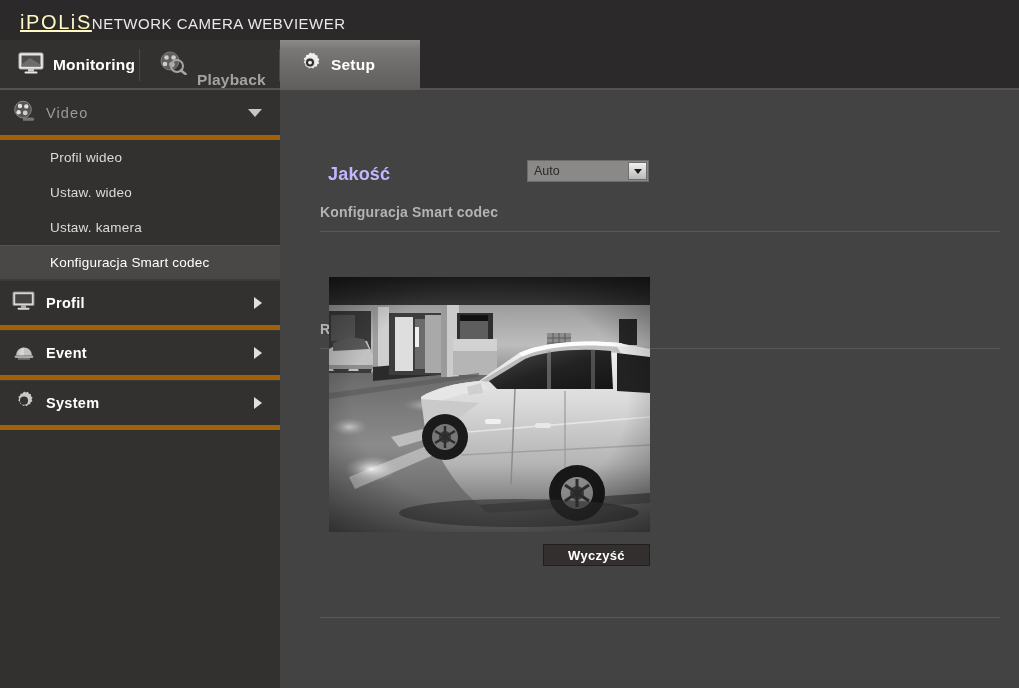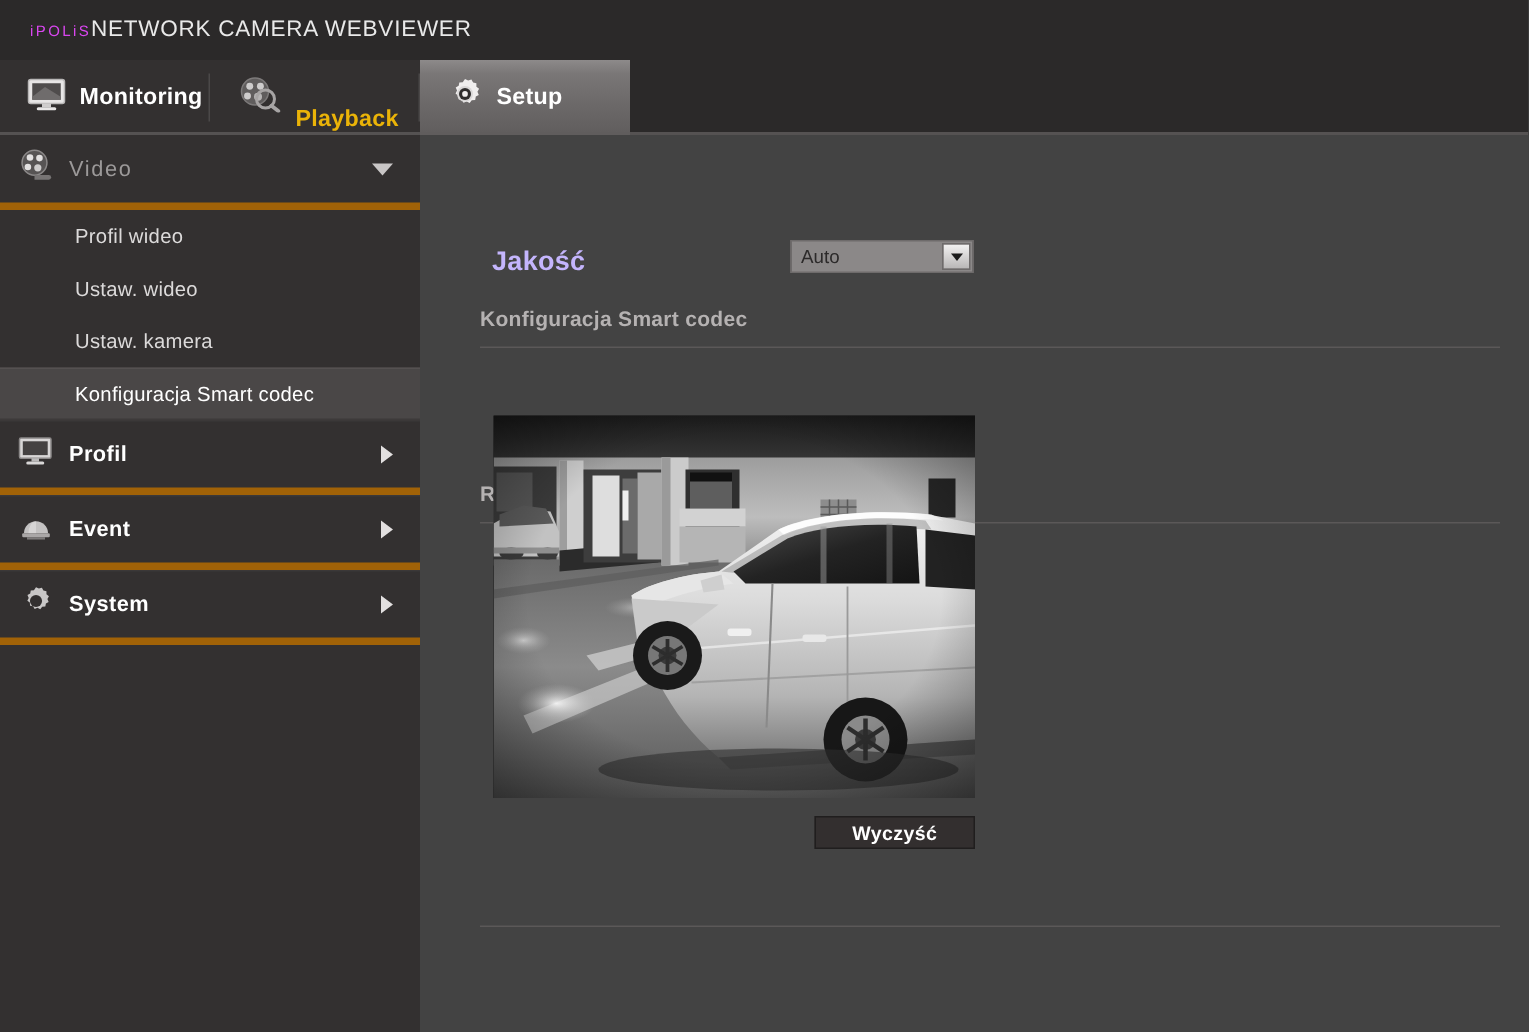--- a/index.html
+++ b/index.html
@@ -26,24 +26,25 @@
     width: 1019px; height: 40px;
     background: #2b2929;
   }
   .brand {
     position: absolute;
     left: 20px; top: 11px;
     white-space: nowrap;
     letter-spacing: 0.4px;
   }
   .brand-ipolis {
-    font-size: 10px;
-    color: #d946ef;
+    font-size: 20px;
+    color: #fef9c3;
     letter-spacing: 1.6px;
     font-weight: normal;
+    text-decoration: underline;
   }
   .brand-title {
     font-size: 15px;
     color: #e9e9e9;
     letter-spacing: 0.5px;
     font-weight: normal;
   }
 
   
   .tabbar {
@@ -67,21 +68,21 @@
     font-size: 15.5px;
     font-weight: bold;
     letter-spacing: 0.2px;
   }
   #tab-monitoring { left: 0px;   width: 140px; background: #333030; }
   #tab-playback   { left: 140px; width: 140px; background: #333030; }
   #tab-setup      { left: 280px; width: 140px;
      background: linear-gradient(180deg,#8d8a8a 0%,#7a7777 18%,#6d6a6a 55%,#605d5d 100%);
   }
   #tab-monitoring .tab-label { color: #ffffff; }
-  #tab-playback   .tab-label { color: #eab308; margin-top: 30px; }
+  #tab-playback   .tab-label { color: #a3a3a3; margin-top: 30px; }
   #tab-setup      .tab-label { color: #ffffff; }
 
   .tabdiv {
     position: absolute;
     top: 9px; width: 1px; height: 32px;
     background: #4b4848;
   }
   #tabdiv1 { left: 139px; }
   #tabdiv2 { left: 279px; }
 

